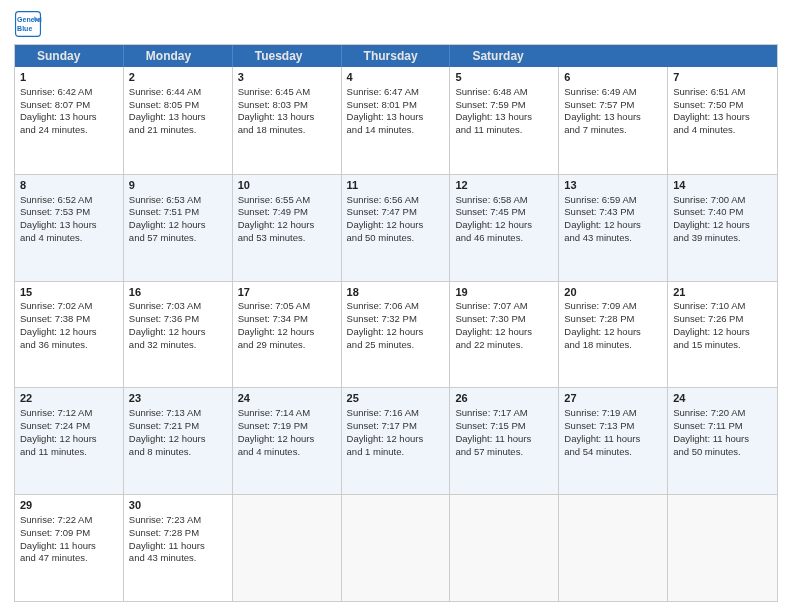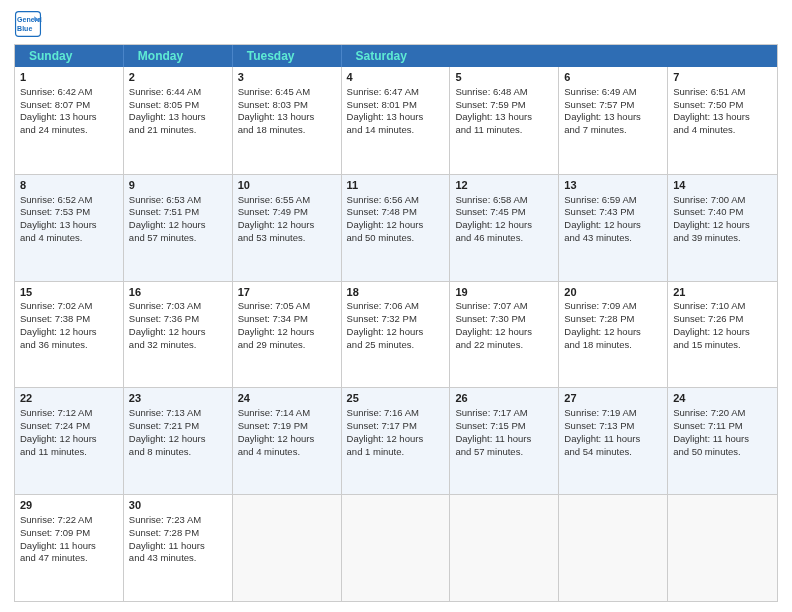--- a/index.html
+++ b/index.html
@@ -49,24 +49,24 @@
       display: flex;
       flex-direction: column;
       border: 1px solid #ccc;
     }
     .cal-header {
       display: grid;
       grid-template-columns: repeat(7, 1fr);
       background: #2e6db4;
     }
     .cal-header-cell {
-      color: #5eead4;
+      color: #e5e5e5;
       font-size: 12px;
       font-weight: bold;
-      padding: 4px 14px;
+      padding: 4px 22px;
       text-align: left;
       border-right: 1px solid #4a85c9;
     }
     .cal-header-cell:last-child { border-right: none; }
     .cal-body {
       display: grid;
       grid-template-rows: repeat(5, 1fr);
       flex: 1;
     }
     .cal-row {
@@ -119,20 +119,21 @@
       <div class="month-title"></div>
       <div class="location-title"></div>
     </div>
   </div>
 
   <div class="calendar">
     <div class="cal-header">
     <div class="cal-header-cell">Sunday</div>
         <div class="cal-header-cell">Monday</div>
         <div class="cal-header-cell">Tuesday</div>
+        <div class="cal-header-cell">Thursday</div>
         <div class="cal-header-cell">Saturday</div>
       </div>
     <div class="cal-body">
     <div class="cal-row">
           <div class="cal-cell">
         <span class="day-num">1</span>
         <span>Sunrise: 6:42 AM</span><br>
         <span>Sunset: 8:07 PM</span><br>
         <span>Daylight: 13 hours</span><br>
         <span>and 24 minutes.</span>
@@ -198,21 +199,21 @@
           <div class="cal-cell">
         <span class="day-num">10</span>
         <span>Sunrise: 6:55 AM</span><br>
         <span>Sunset: 7:49 PM</span><br>
         <span>Daylight: 12 hours</span><br>
         <span>and 53 minutes.</span>
       </div>
           <div class="cal-cell">
         <span class="day-num">11</span>
         <span>Sunrise: 6:56 AM</span><br>
-        <span>Sunset: 7:48 PM</span><br>
+        <span>Sunset: 7:47 PM</span><br>
         <span>Daylight: 12 hours</span><br>
         <span>and 50 minutes.</span>
       </div>
           <div class="cal-cell">
         <span class="day-num">12</span>
         <span>Sunrise: 6:58 AM</span><br>
         <span>Sunset: 7:45 PM</span><br>
         <span>Daylight: 12 hours</span><br>
         <span>and 46 minutes.</span>
       </div>

